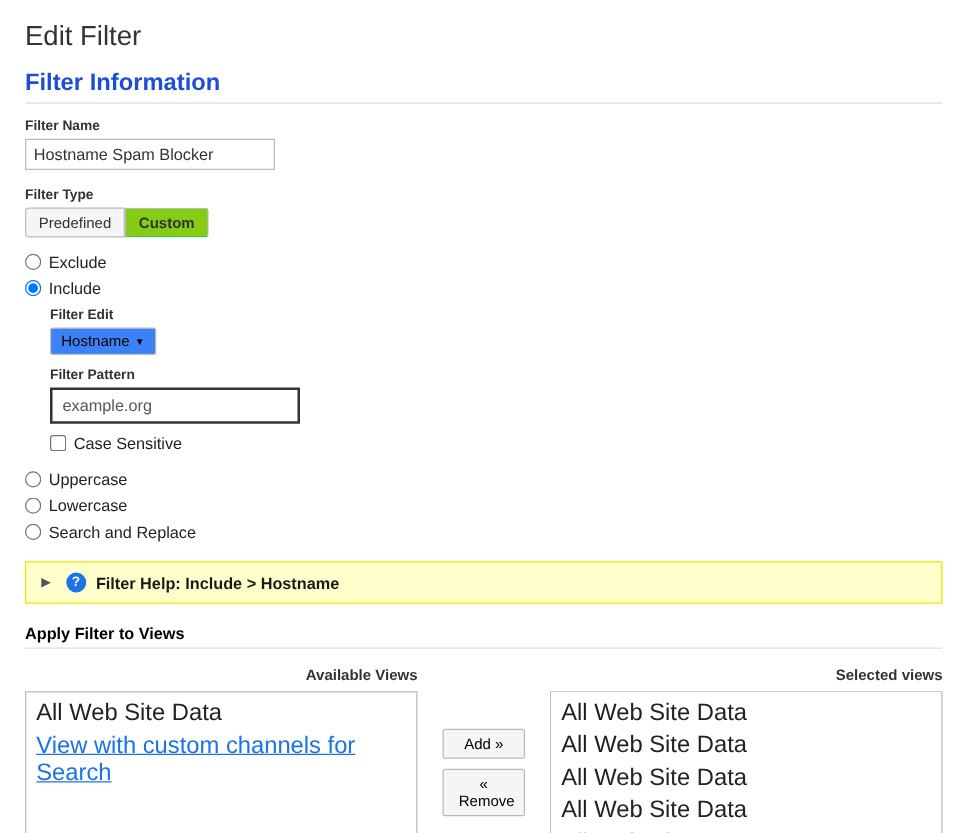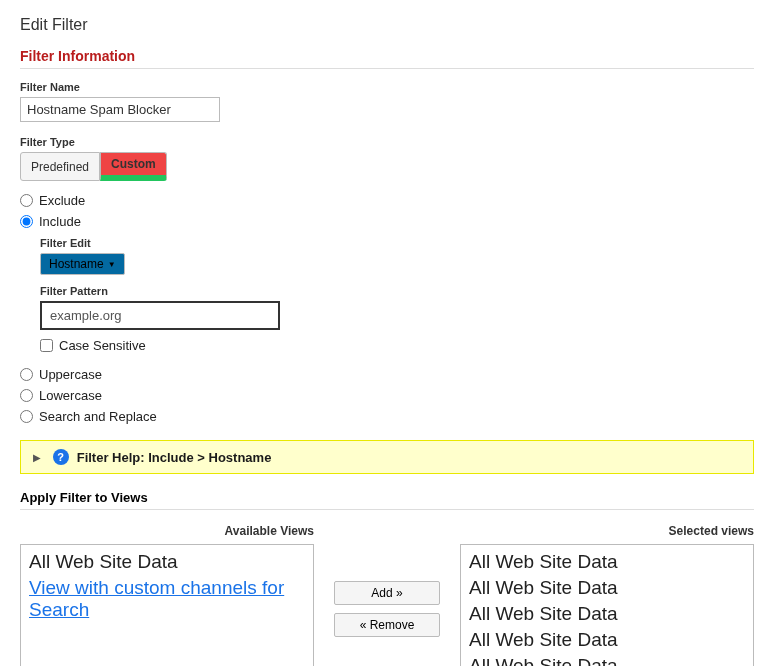--- a/index.html
+++ b/index.html
@@ -10,29 +10,29 @@
       background: #fff;
       width: 774px;
       min-height: 666px;
     }
 
     .page-container {
       padding: 16px 20px;
     }
 
     .page-title {
-      font-size: 16px;
+      font-size: 22px;
       font-weight: normal;
       color: #333;
       margin-bottom: 14px;
     }
 
     .section-header {
-      color: #b91c1c;
-      font-size: 14px;
+      color: #1d4ed8;
+      font-size: 19px;
       font-weight: bold;
       margin-bottom: 4px;
     }
 
     .divider {
       border: none;
       border-top: 1px solid #ddd;
       margin-bottom: 12px;
     }
 
@@ -68,22 +68,22 @@
     .tab-btn {
       padding: 4px 10px;
       font-size: 12px;
       border: 1px solid #bbb;
       background: #f5f5f5;
       cursor: pointer;
       color: #333;
     }
 
     .tab-btn.active {
-      background: #ef4444;
-      border-bottom: 6px solid #22c55e;
+      background: #84cc16;
+      border-bottom: 1px solid #22c55e;
       font-weight: bold;
     }
 
     .tab-btn:first-child {
       border-radius: 3px 0 0 3px;
     }
 
     .tab-btn:last-child {
       border-radius: 0 3px 3px 0;
     }
@@ -103,21 +103,21 @@
     .radio-item input[type="radio"] {
       margin: 0;
     }
 
     .include-section {
       margin-left: 20px;
       margin-bottom: 10px;
     }
 
     .dropdown-btn {
-      background: #0369a1;
+      background: #3b82f6;
       border: 1px solid #bbb;
       padding: 3px 8px;
       font-size: 12px;
       cursor: pointer;
       display: flex;
       align-items: center;
       gap: 4px;
       border-radius: 2px;
     }
 
@@ -128,21 +128,21 @@
 
     .filter-pattern-section {
       margin-top: 10px;
     }
 
     .pattern-input {
       border: 2px solid #333;
       padding: 5px 8px;
       font-size: 13px;
       color: #555;
-      width: 240px;
+      width: 200px;
     }
 
     .checkbox-item {
       display: flex;
       align-items: center;
       gap: 6px;
       margin-top: 8px;
       font-size: 13px;
     }
 
@@ -248,21 +248,21 @@
       gap: 8px;
       padding-top: 20px;
     }
 
     .transfer-btn {
       background: #f5f5f5;
       border: 1px solid #bbb;
       padding: 4px 12px;
       font-size: 12px;
       cursor: pointer;
-      width: 106px;
+      width: 66px;
       text-align: center;
       border-radius: 2px;
     }
 
     .selected-views-panel {
       flex: 1;
     }
 
   </style>
 </head>

